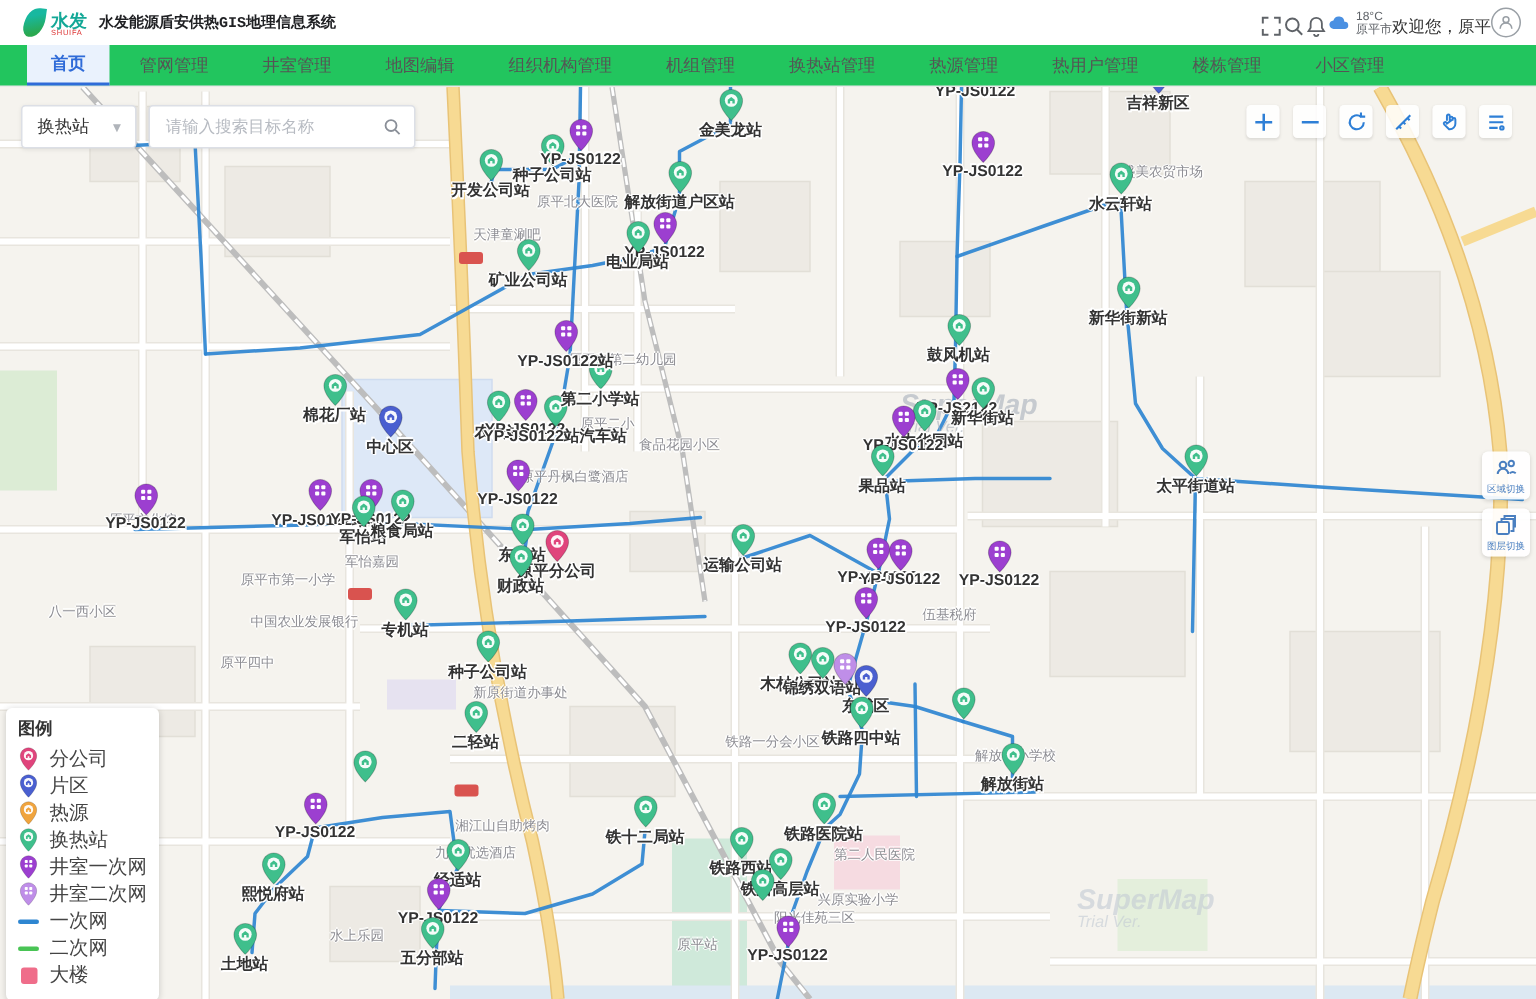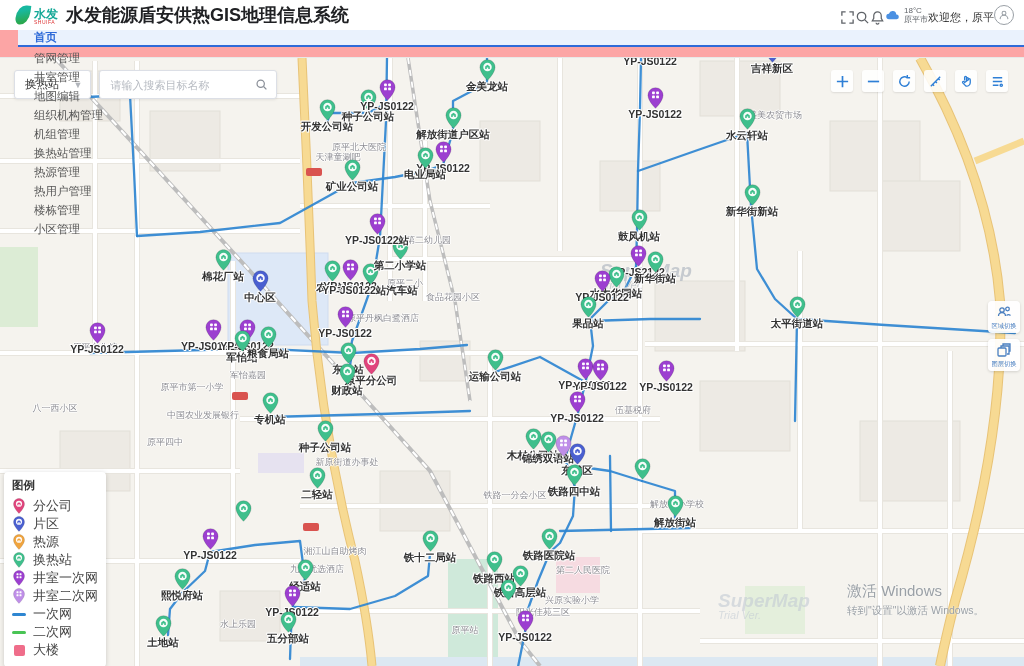--- a/index.html
+++ b/index.html
@@ -6,31 +6,31 @@
   body{width:1024px;height:666px;overflow:hidden;font-family:"Liberation Sans","DejaVu Sans",sans-serif;background:#fff;}
   .app{width:1024px;height:666px;position:relative;}
 
   
   .hdr{height:30px;display:flex;align-items:center;padding:0 10px 0 16px;background:#fff;position:relative;z-index:30;}
   .logo{display:flex;align-items:flex-end;gap:4px;}
   .leaf{width:14px;height:20px;background:linear-gradient(160deg,#18b8a0 30%,#2aa84f 80%);border-radius:70% 0 70% 30%;transform:rotate(8deg);}
   .logotxt{line-height:1;}
   .logotxt .cn{font-size:12px;font-weight:bold;color:#14a897;}
   .logotxt .en{font-size:5px;color:#d33;letter-spacing:.5px;}
-  .apptitle{font-size:18px;font-weight:bold;color:#202124;margin-left:8px;}
+  .apptitle{font-size:10px;font-weight:bold;color:#202124;margin-left:8px;font-family:Liberation Mono, monospace;}
   .hdr-r{margin-left:auto;display:flex;align-items:flex-end;color:#5f6368;}
   .hicon{width:15px;height:15px;display:inline-flex;cursor:pointer;}
   .hicon svg{width:100%;height:100%;}
   .weather{display:flex;align-items:center;gap:4px;}
   .wtxt{font-size:8px;color:#5f6368;line-height:1.2;}
   .welcome{font-size:11px;color:#333;}
   .avatar{width:18px;height:18px;border-radius:50%;border:1px solid #9aa0a6;display:flex;align-items:center;justify-content:center;cursor:pointer;}
 
   
-  .nav{height:27px;background:#fca5a5;border-bottom:1px solid #e8e8e8;display:flex;align-items:stretch;padding-left:18px;gap:4px;position:relative;z-index:30;flex-direction:column;}
+  .nav{height:27px;background:#22c55e;border-bottom:1px solid #e8e8e8;display:flex;align-items:stretch;padding-left:18px;gap:4px;position:relative;z-index:30;}
   .tab{font-size:11.5px;color:#555;display:flex;align-items:center;padding:0 16px;cursor:pointer;white-space:nowrap;}
   .tab.active{color:#2f6bd8;background:#eaf2fd;border-bottom:2px solid #2f6bd8;font-weight:bold;}
 
   
   .map{position:absolute;left:0;top:58px;width:1024px;height:608px;background:#f5f3ee;overflow:hidden;}
   .map svg.base,.map svg.pipes{position:absolute;left:0;top:0;}
   .marker{position:absolute;z-index:6;}
   .marker .pinw{position:absolute;left:-8px;top:-21px;}
   .mlabel{position:absolute;top:0px;transform:translateX(-50%);white-space:nowrap;font-size:10.5px;font-weight:bold;color:#333;
     text-shadow:-1px 0 #fff,1px 0 #fff,0 -1px #fff,0 1px #fff,1px 1px #fff,-1px -1px #fff;}
@@ -286,21 +286,21 @@
     <div class="wm1" style="left:600px;top:203px;">
       <div class="big">SuperMap</div>
       <div class="sm">Trial Ver.</div>
     </div>
     <div class="wm1" style="left:718px;top:533px;color:#c3cbd4;">
       <div class="big">SuperMap</div>
       <div class="sm">Trial Ver.</div>
     </div>
 
     <div id="poi-layer">
-        <div class="poi" style="left: 359px; top: 77px; margin-top: 12px;">原平北大医院</div>
+        <div class="poi" style="left: 385px; top: 77px;">原平北大医院</div>
         <div class="poi" style="left: 338px; top: 99px;">天津童涮吧</div>
         <div class="poi" style="left: 775px; top: 57px;">盛美农贸市场</div>
         <div class="poi" style="left: 415px; top: 182px;">原平市第二幼儿园</div>
         <div class="poi" style="left: 405px; top: 225px;">原平二小</div>
         <div class="poi" style="left: 453px; top: 239px;">食品花园小区</div>
         <div class="poi" style="left: 383px; top: 260px;">原平丹枫白鹭酒店</div>
         <div class="poi" style="left: 95px; top: 289px;">原平文化馆</div>
         <div class="poi" style="left: 192px; top: 329px;">原平市第一小学</div>
         <div class="poi" style="left: 248px; top: 317px;">军怡嘉园</div>
         <div class="poi" style="left: 203px; top: 357px;">中国农业发展银行</div>
@@ -1055,18 +1055,14 @@
           </div>
           <div class="litem">
             <span class="lico">
               <span class="lsq" style="background:#ef6d8a"></span>
             </span>
             <span class="ltxt">大楼</span>
           </div>
         </div>
     </div>
 
-    <div class="activate">
-      <div class="l1">激活 Windows</div>
-      <div class="l2">转到"设置"以激活 Windows。</div>
-    </div>
   </div>
 </div>
 
 </body></html>

